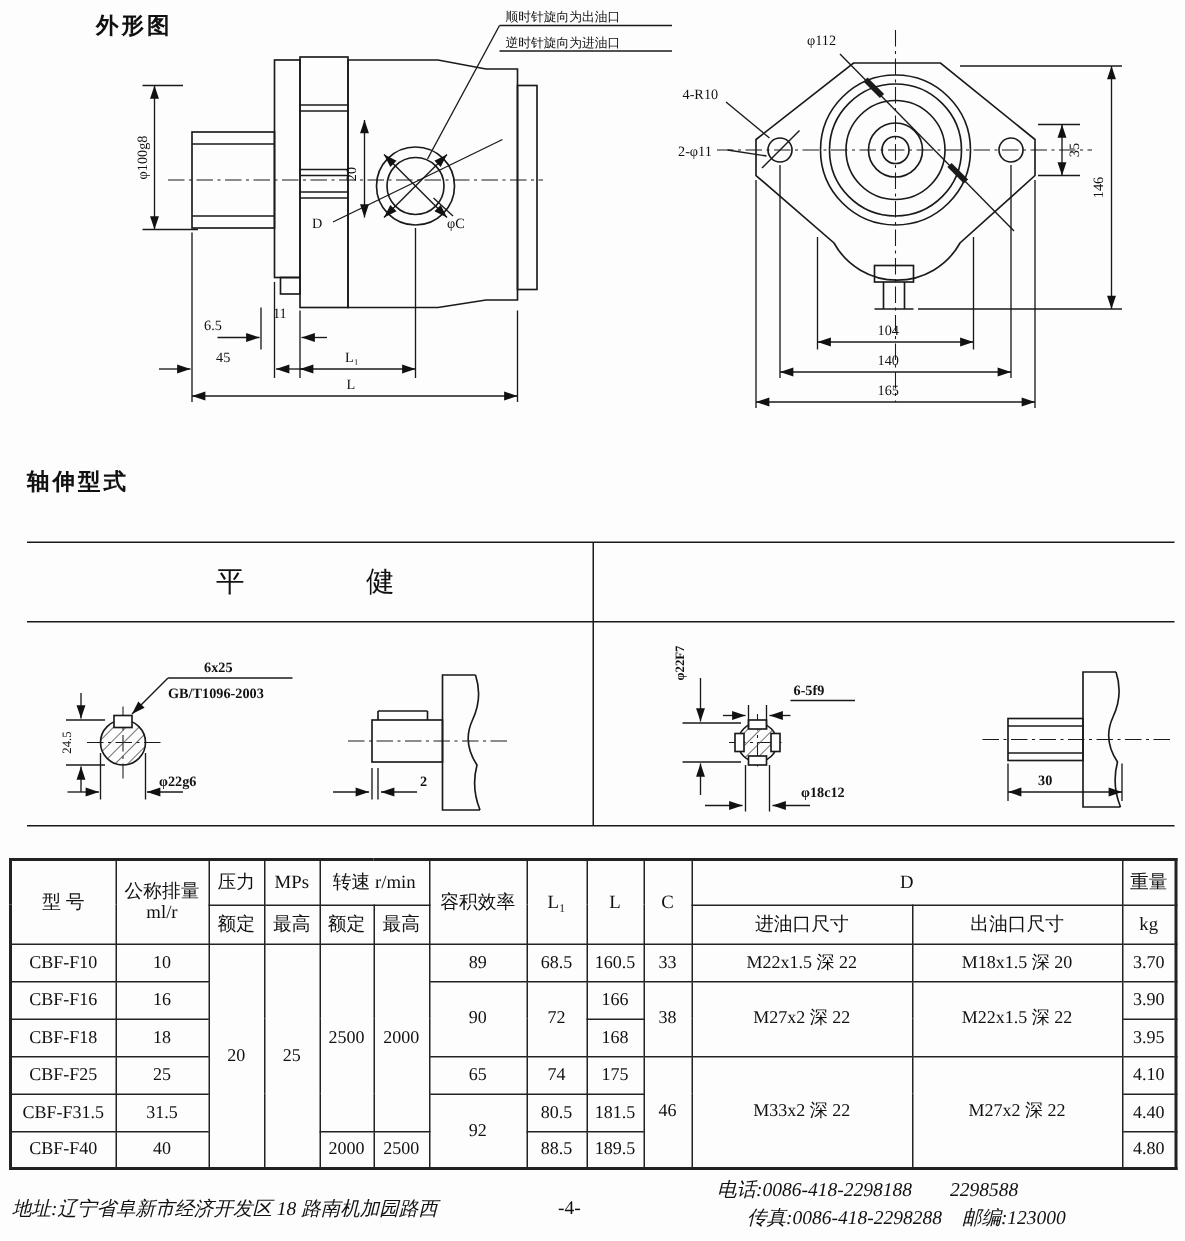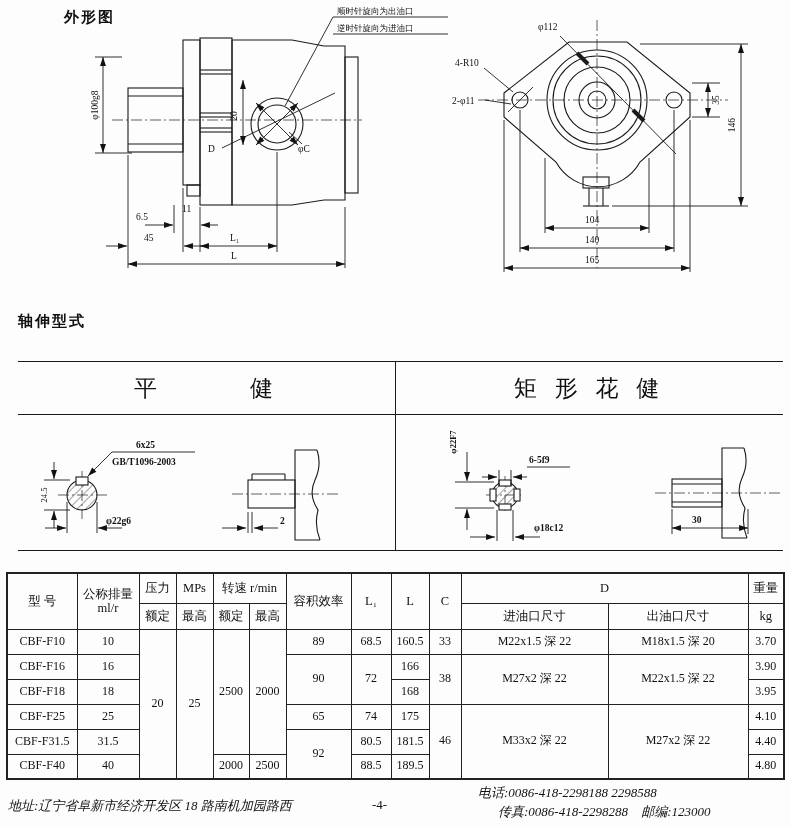--- a/index.html
+++ b/index.html
@@ -17,21 +17,21 @@
   .dim{fill:none;stroke:#1a1a1a;stroke-width:0.9;}
   .cl{fill:none;stroke:#1a1a1a;stroke-width:0.7;stroke-dasharray:11 3 2 3;}
   .thk{stroke:#1a1a1a;stroke-width:4;}
   .t9{font-size:9.5px;}
   .t8{font-size:8.5px;}
   
   .shaft-box{left:18px;top:361px;width:765px;height:188px;
     border-top:1.5px solid #1a1a1a;border-bottom:1.5px solid #1a1a1a;}
   .shaft-head{display:flex;height:52px;border-bottom:1.5px solid #1a1a1a;}
   .shaft-head .hc{display:flex;align-items:center;justify-content:center;
-    font-size:23px;color:#111;}
+    font-size:19px;color:#111;}
   .hc1{width:377px;border-right:1.5px solid #1a1a1a;letter-spacing:6px;}
   .hc2{flex:1;letter-spacing:6px;}
   .shaft-div{position:absolute;left:377px;top:52px;bottom:0;width:0;
     border-left:1.5px solid #1a1a1a;}
   
   table.spec{position:absolute;left:6px;top:572px;width:777px;
     border-collapse:collapse;table-layout:fixed;
     font-size:12px;color:#111;}
   table.spec td{border:1px solid #222;text-align:center;vertical-align:middle;
     padding:0 1px;line-height:1.15;}
@@ -177,21 +177,20 @@
     <line class="dim" x1="504" y1="268" x2="690" y2="268" marker-start="url(#arr)" marker-end="url(#arr)"></line>
     <text class="t9" x="585" y="263">165</text>
   </g>
 </svg>
 
 <div class="abs sec-title" style="left:18px;top:312px;text-align:center;">轴伸型式</div>
 
 <div class="abs shaft-box">
   <div class="shaft-head">
     <div class="hc hc1">平　　　健</div>
-    <div class="hc hc2">矩 形 花 健</div>
   </div>
   <div class="shaft-div"></div>
 </div>
 
 <svg class="abs" style="top:415px" width="790" height="140" viewBox="0 415 790 140">
 
   <g>
     <line class="cl" x1="58" y1="495" x2="108" y2="495"></line>
     <line class="cl" x1="82" y1="471" x2="82" y2="519"></line>
     <circle cx="82" cy="495" r="15" fill="url(#hatch)" stroke="#1a1a1a" stroke-width="1.1"></circle>
@@ -373,18 +372,18 @@
     <td>189.5</td>
     <td>4.80</td>
   </tr>
 </tbody>
   </table>
 
 <div class="abs foot" style="left:8px;top:797px;">地址:辽宁省阜新市经济开发区 18 路南机加园路西</div>
 <div class="abs foot" style="left:372px;top:797px;font-style:normal;">-4-</div>
 <div class="abs foot" style="left:478px;top:784px;">
   <span>电话:0086-418-2298188</span>
-  <span style="">2298588</span>
+  <span style="margin-left:22px">2298588</span>
 </div>
 <div class="abs foot" style="left:498px;top:803px;">
   <span>传真:0086-418-2298288</span>
   <span style="margin-left:10px">邮编:123000</span>
 </div>
 
 </body></html>

